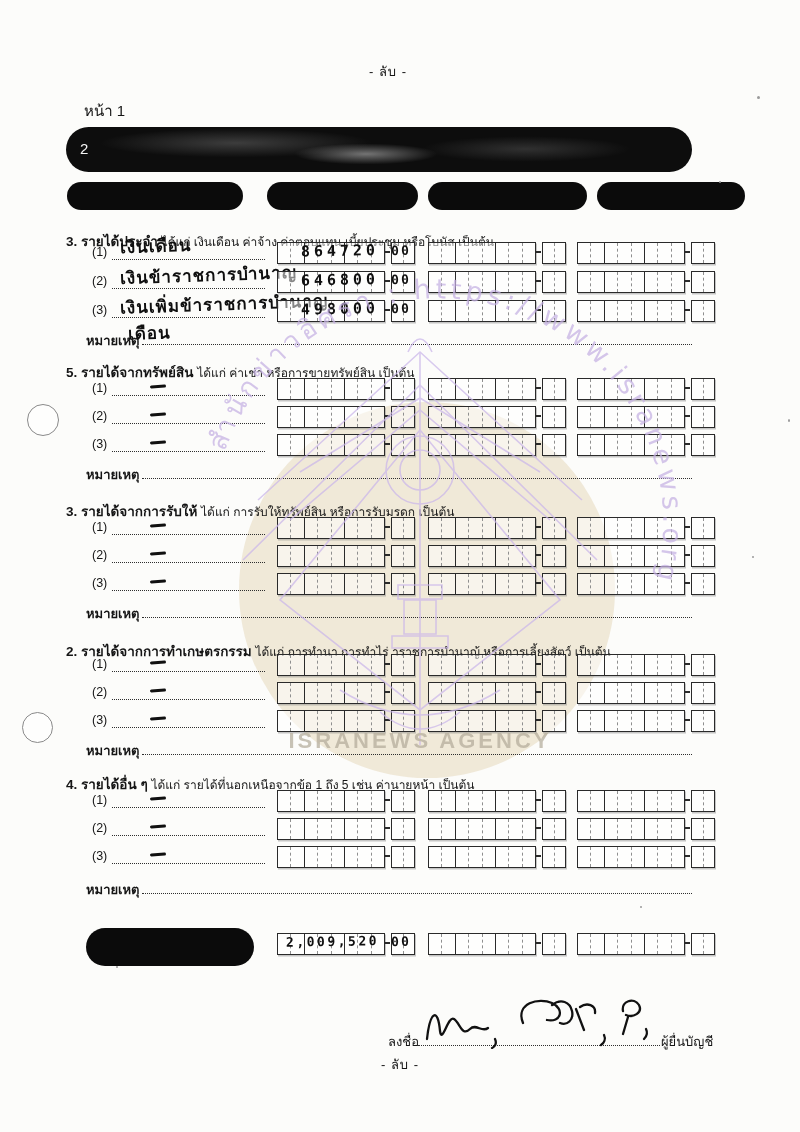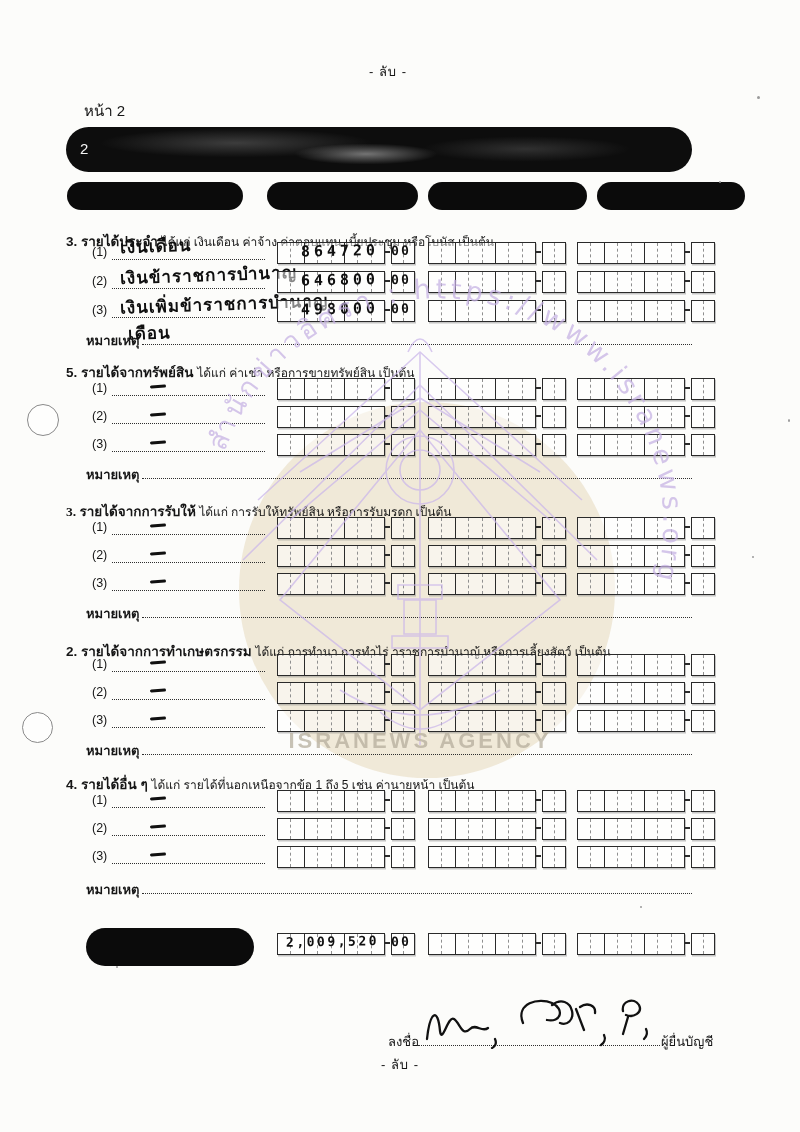--- a/index.html
+++ b/index.html
@@ -45,21 +45,21 @@
 <body>
 
 <div class="page">
 
   <div class="beige" style="left:239px;top:402px;width:376px;height:376px;"></div>
 
   <div id="form-body">
 
     <div class="abs conf" style="left:0;right:24px;top:61px;">- ลับ -</div>
 
-    <div class="abs pageno" style="left:84px;top:99px;">หน้า 2</div>
+    <div class="abs pageno" style="left:84px;top:99px;">หน้า 1</div>
 
     <div class="bar" style="left:66px;top:127px;width:626px;height:45px;">
       <span class="bar-no">2</span>
     </div>
 
     <div class="pill" style="left:67px;top:182px;width:176px;height:28px;"></div>
     <div class="pill" style="left:267px;top:182px;width:151px;height:28px;"></div>
     <div class="pill" style="left:428px;top:182px;width:159px;height:28px;"></div>
     <div class="pill" style="left:597px;top:182px;width:148px;height:28px;"></div>
 
@@ -358,21 +358,21 @@
           <div class="cell"></div>
           <div class="cell"></div>
         </div>
         <div class="g8" style="left: 691px; top: 434px; width: 22px; height: 20px;">
           <div class="cell first"></div>
           <div class="cell"></div>
         </div>
         <div class="conn" style="left: 684px; top: 443px; width: 6px;"></div>
         <div class="abs note-label" style="left: 86px; top: 464px;">หมายเหตุ</div>
         <div class="abs dotline" style="left: 142px; top: 478px; width: 550px;"></div>
-        <div class="abs" style="left: 66px; top: 500px; white-space: nowrap; font-family: Liberation Serif, serif;"><span class="sec-title">3. รายได้จากการรับให้ </span><span class="sec-sub">ได้แก่ การรับให้ทรัพย์สิน หรือการรับมรดก เป็นต้น</span></div>
+        <div class="abs" style="left: 66px; top: 500px; white-space: nowrap;"><span class="sec-title">3. รายได้จากการรับให้ </span><span class="sec-sub">ได้แก่ การรับให้ทรัพย์สิน หรือการรับมรดก เป็นต้น</span></div>
         <div class="abs row-no" style="left: 92px; top: 520px;">(1)</div>
         <div class="abs dotline" style="left: 112px; top: 534px; width: 153px;"></div>
         <div class="hand-dash" style="left: 150px; top: 524px;"></div>
         <div class="g8" style="left: 277px; top: 517px; width: 106px; height: 20px;">
           <div class="cell first"></div>
           <div class="cell"></div>
           <div class="cell solid"></div>
           <div class="cell"></div>
           <div class="cell"></div>
           <div class="cell solid"></div>

